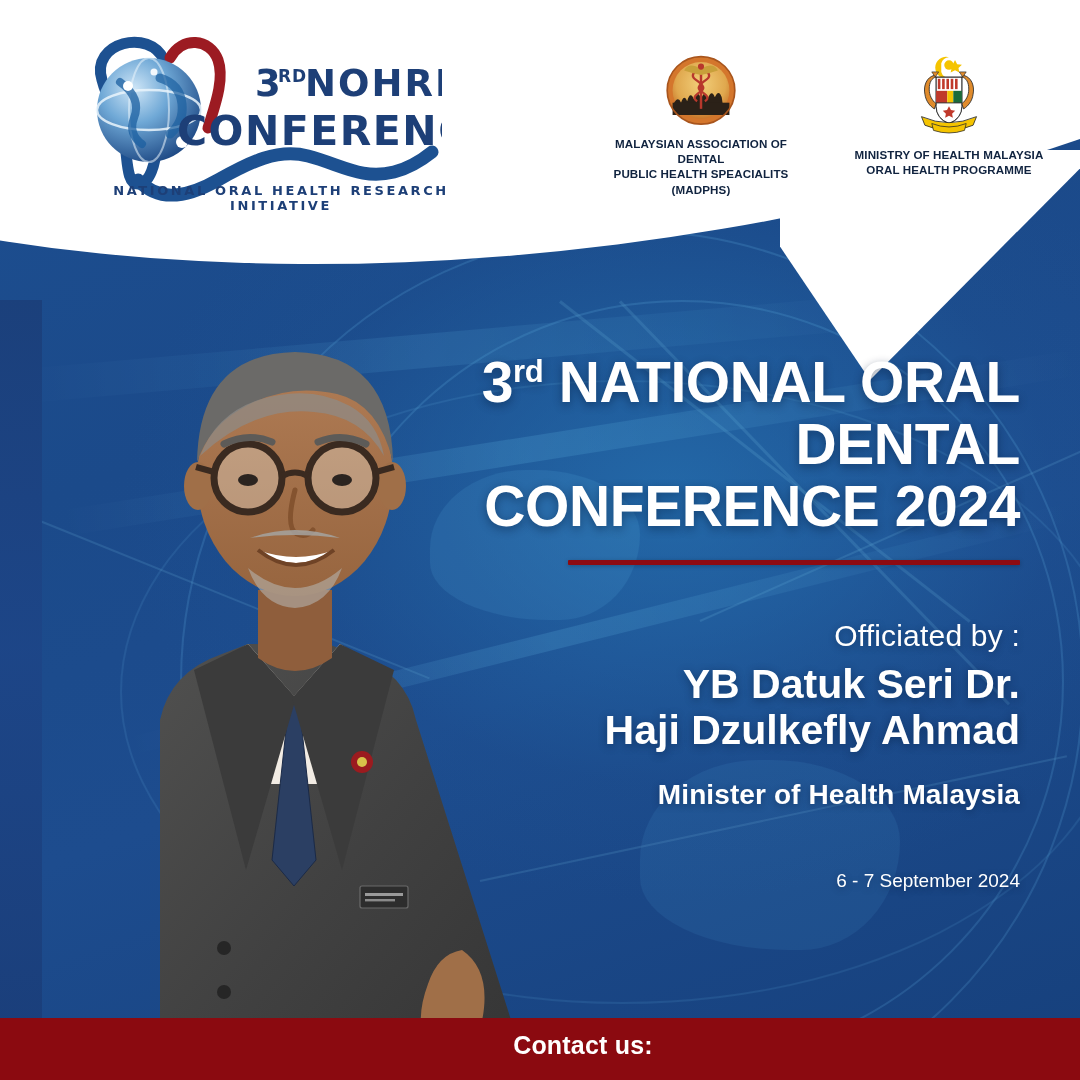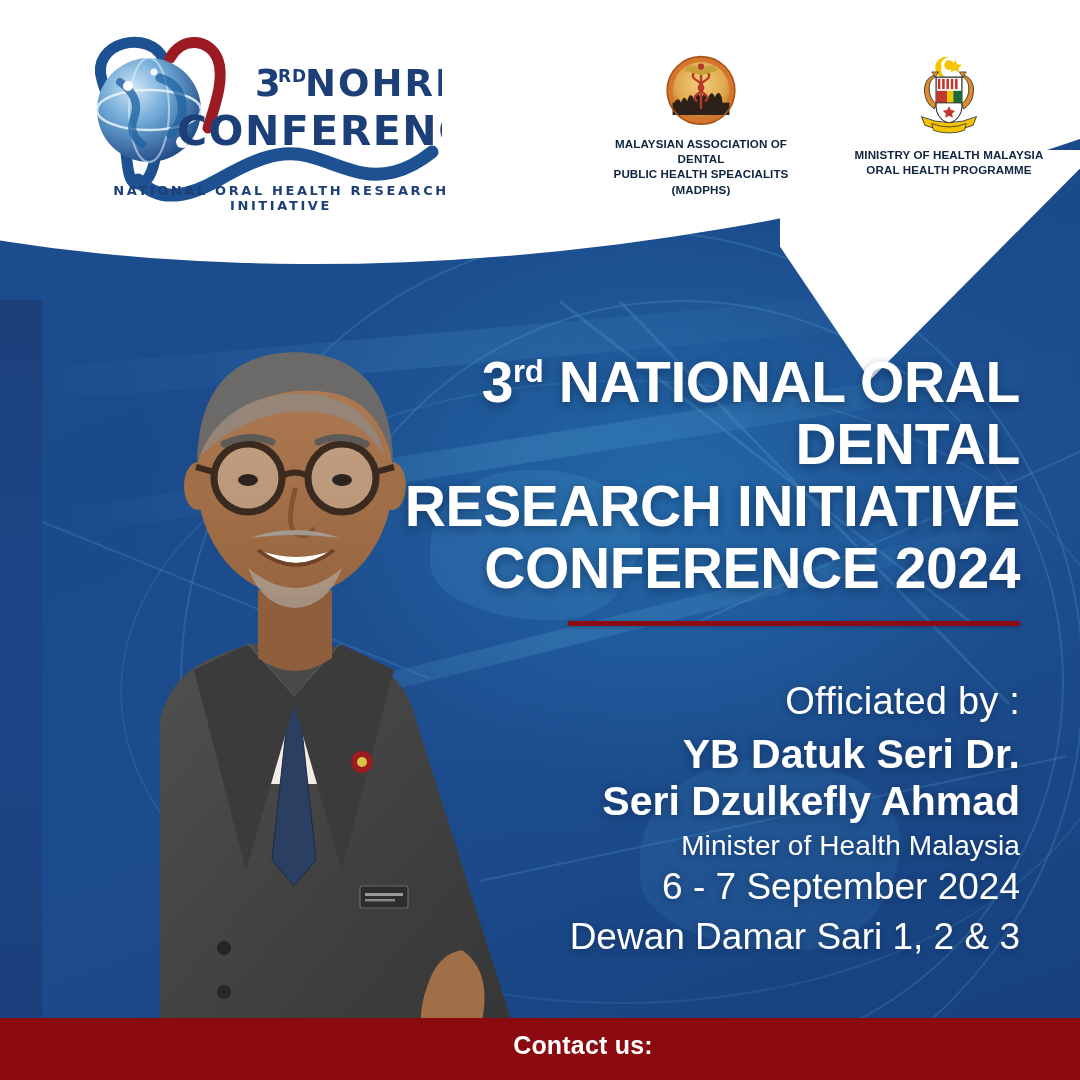--- a/index.html
+++ b/index.html
@@ -78,29 +78,29 @@
     text-shadow:0 3px 10px rgba(5,25,55,.45);
   }
   .title .sup{font-size:31px;vertical-align:super;line-height:0;font-weight:800;}
   .title .ln{display:block;}
 
   .rule{
     height:5px;background:#8d0b12;margin:22px 0 0 auto;width:452px;border-radius:1px;
     box-shadow:0 1px 4px rgba(0,0,0,.25);
   }
 
-  .officiated{margin-top:54px;font-size:38px;font-weight:400;letter-spacing:.2px;
+  .officiated{margin-top:54px;font-size:30px;font-weight:400;letter-spacing:.2px;
     text-shadow:0 2px 7px rgba(5,25,55,.4);}
   .vip{margin-top:8px;font-size:41px;font-weight:800;line-height:1.14;
     text-shadow:0 2px 8px rgba(5,25,55,.45);}
   .vip .ln{display:block;}
-  .role{margin-top:5px;font-size:28px;font-weight:400;letter-spacing:.1px;
+  .role{margin-top:25px;font-size:28px;font-weight:700;letter-spacing:.1px;
     text-shadow:0 2px 7px rgba(5,25,55,.4);}
 
-  .venue{font-size:37px;font-weight:400;line-height:1.36;
+  .venue{margin-top:57px;font-size:19px;font-weight:400;line-height:1.36;
     text-shadow:0 2px 7px rgba(5,25,55,.4);}
   .venue .ln{display:block;}
 
   
   .contact-bar{
     position:absolute;left:0;bottom:0;width:1080px;height:62px;
     background:#8b0a10;z-index:1;
   }
   .contact-text{
     position:absolute;left:0;bottom:0;width:1080px;height:70px;
@@ -307,36 +307,34 @@
     <circle cx="214" cy="698" r="7" fill="#262626"></circle>
     <circle cx="214" cy="742" r="7" fill="#262626"></circle>
 
     <path d="M452 700 q26 18 22 58 q-4 40 -30 48 q-22 6 -30 -16 q-8 -24 4 -56 q10 -30 34 -34 z" fill="#a06f48"></path>
   </svg>
 
   <div class="content">
 
     <div class="title">
       <span class="ln"><span>3</span><span class="sup">rd</span> <span>NATIONAL ORAL DENTAL</span></span>
-      <span class="ln">RESEARCH INITIATIVE</span>
       <span class="ln">CONFERENCE 2024</span>
     </div>
 
     <div class="rule"></div>
 
     <div class="officiated">Officiated by :</div>
     <div class="vip">
       <span class="ln">YB Datuk Seri Dr.</span>
-      <span class="ln">Seri Dzulkefly Ahmad</span>
+      <span class="ln">Haji Dzulkefly Ahmad</span>
     </div>
     <div class="role">Minister of Health Malaysia</div>
 
     <div class="venue">
       <span class="ln">6 - 7 September 2024</span>
-      <span class="ln">Dewan Damar Sari 1, 2 &amp; 3</span>
     </div>
   </div>
 
   <div class="contact-bar"></div>
   <div class="contact-text">
     <span class="lbl">Contact us:</span>
   </div>
 
 </div>
 

